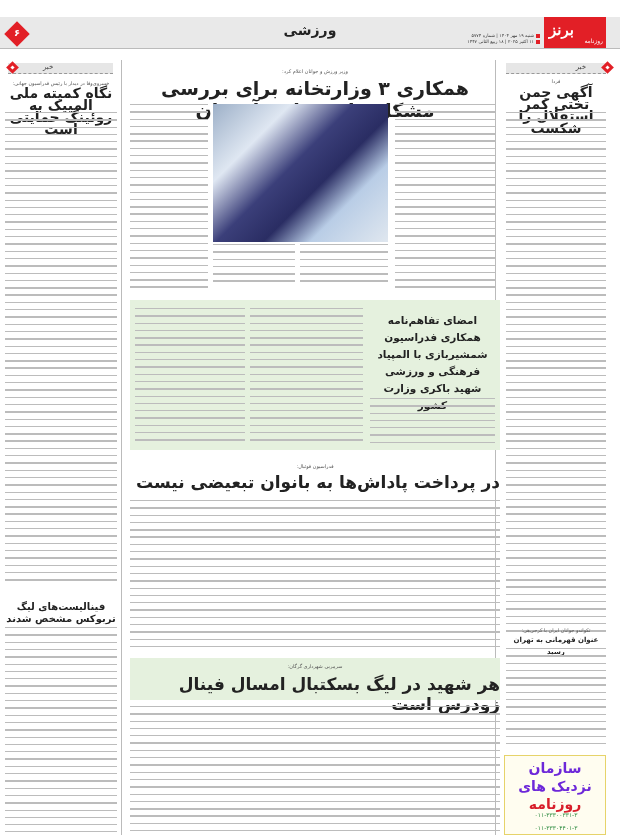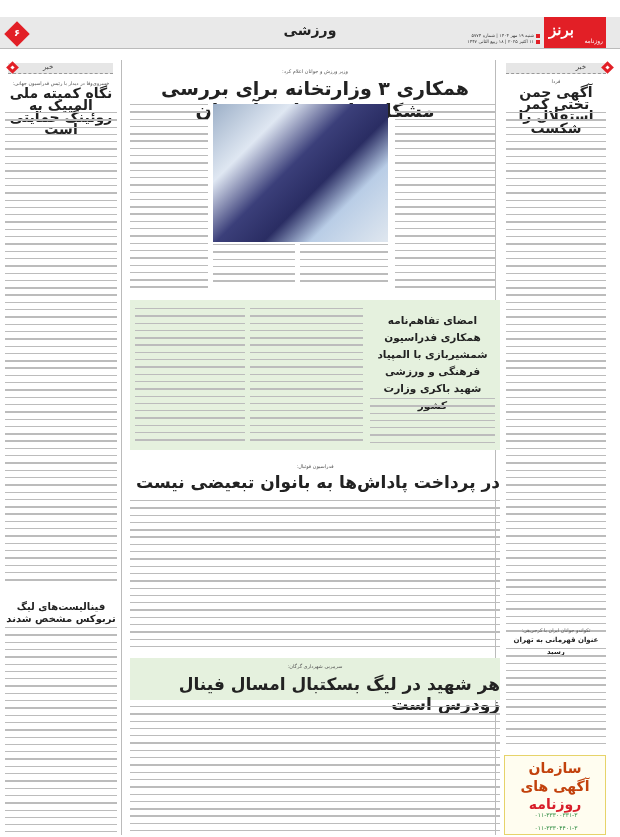--- a/index.html
+++ b/index.html
@@ -22,21 +22,21 @@
   .diamond::after{content:"";position:absolute;left:3px;top:3px;width:3px;height:3px;background:#fff;}
   .kicker{font-size:5px;color:#555;text-align:center;}
   .news-title{font-size:14px;font-weight:bold;text-align:center;line-height:12px;color:#222;}
   .body-text{font-size:4.4px;line-height:7.3px;color:#555;text-align:justify;}
   .lines{background:repeating-linear-gradient(to bottom,#bcbcbc 0,#bcbcbc 1.3px,transparent 1.3px,transparent 7.3px);}
   .main-title{font-size:19px;font-weight:bold;text-align:center;color:#222;}
   .photo{background:linear-gradient(135deg,#9db0c8 0%,#dfe7f2 25%,#3b3f7a 45%,#2a2d63 60%,#b9cde6 75%,#e0e7ef 100%);}
   .green-box{background:#e5f1de;}
   .rule{background:#bbb;}
   .ad-box{border:1px solid #e6d36a;background:#fffdf0;text-align:center;}
-  .ad-blue{color:#c2410c;font-weight:bold;font-size:14px;line-height:18px;}
+  .ad-blue{color:#6d28d9;font-weight:bold;font-size:14px;line-height:18px;}
   .ad-red{color:#d81e2a;font-weight:bold;font-size:14px;line-height:18px;}
   .ad-tel{color:#2b8a3e;font-size:6px;line-height:13px;}
   .sub-title{font-size:17px;font-weight:bold;text-align:right;color:#222;}
 </style>
 </head>
 <body>
 
 <div class="abs hdr-bar"></div>
 <div class="abs logo">
   <span class="l2">برنز</span>
@@ -56,21 +56,21 @@
 <div class="abs diamond" style="right:8px;top:63px;"></div>
 <div class="abs kicker" style="right:14px;top:78px;width:100px;">فردا</div>
 <div class="abs news-title" style="right:14px;top:86px;width:100px;">آگهی چمن تختی کمر استقلال را شکست</div>
 <div class="abs body-text lines" style="right:14px;top:112px;width:100px;height:520px;"><span style="color:transparent;">پیشکسوت تیم فوتبال استقلال گفت چمن ورزشگاه تختی فاجعه‌آمیز است. زمین ناهموار و تکه‌تکه فاقد کیفیت لازم برای فوتبال حرفه‌ای و تمرین بود. پیشکسوت تیم فوتبال استقلال پس از اسلوی بر یک آبی‌ها مقابل چادرملو در هفته ششم لیگ برتر ضمن ارائه تحلیلی دقیق از عملکرد بازیکنان، شرایط بازی و وضعیت ورزشگاه نسبت به پیامدهای احتمالی خروج سرمربی بر تعالی تیم هشدار داد.</span></div>
 <div class="abs kicker" style="right:14px;top:627px;width:100px;">تکواندو جوانان ایران با کرجی‌هی:</div>
 <div class="abs news-title" style="right:14px;top:634px;width:100px;font-size:7px;">عنوان قهرمانی به تهران رسید</div>
 <div class="abs body-text lines" style="right:14px;top:648px;width:100px;height:100px;"><span style="color:transparent;">رقابت‌های تکواندو قهرمانی کشور در رده جوانان در حالی برگزار شد که تیم‌های تهران و آذربایجان شرقی، تهران و خراسان برای کسب عنوان برتر رقابتی نزدیک و فشرده داشتند که در نهایت تهرانی‌ها توانستند با دو طلا و سه برنز عنوان تیمی را از آن خود کنند.</span></div>
 
 <div class="abs ad-box" style="right:14px;top:755px;width:100px;height:78px;">
   <div class="ad-blue" style="margin-top:3px;">سازمان</div>
-  <div class="ad-blue">آگهی های</div>
+  <div class="ad-blue">نزدیک های</div>
   <div class="ad-red">روزنامه</div>
 </div>
 <div class="abs" style="right:14px;top:808px;width:100px;text-align:center;">
   <div class="ad-tel">۰۱۱-۳۳۳۰۰۳۳۱-۳</div>
   <div class="ad-tel">۰۱۱-۳۳۳۰۴۴۰۱-۳</div>
 </div>
 
 <div class="abs rule" style="left:121px;top:60px;width:1px;height:775px;"></div>
 <div class="abs rule" style="right:124px;top:60px;width:1px;height:775px;"></div>
 

